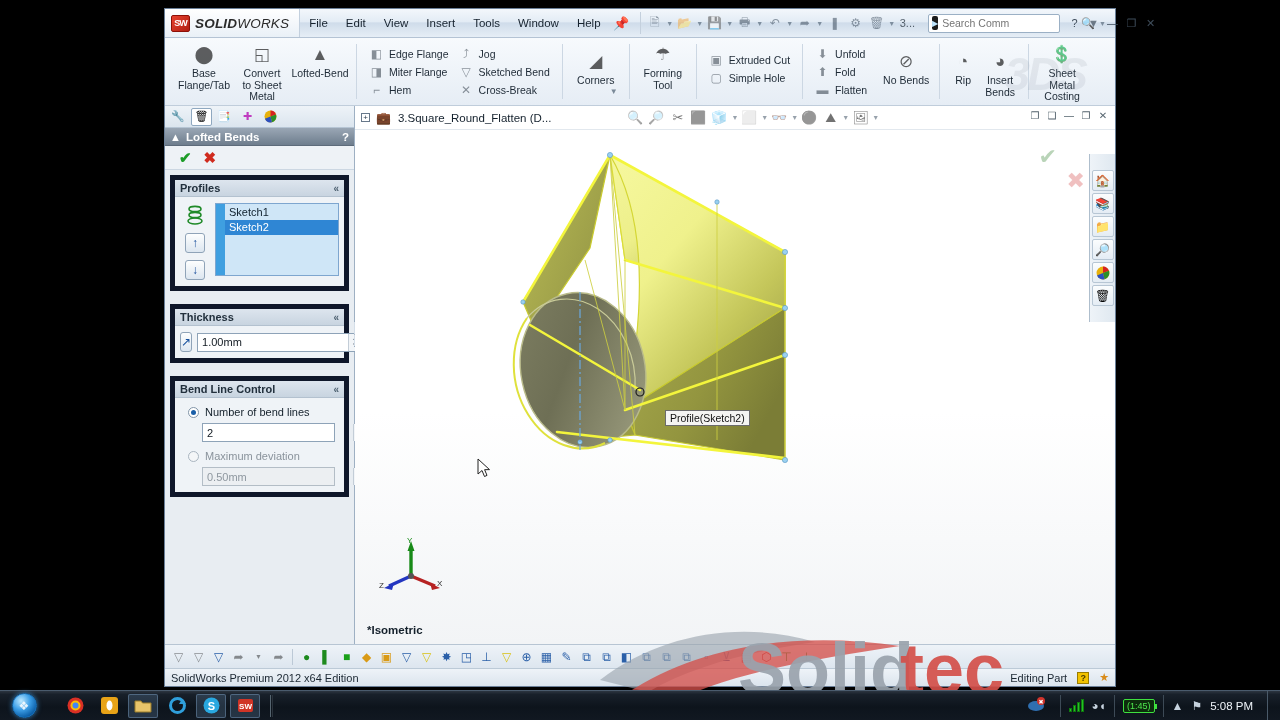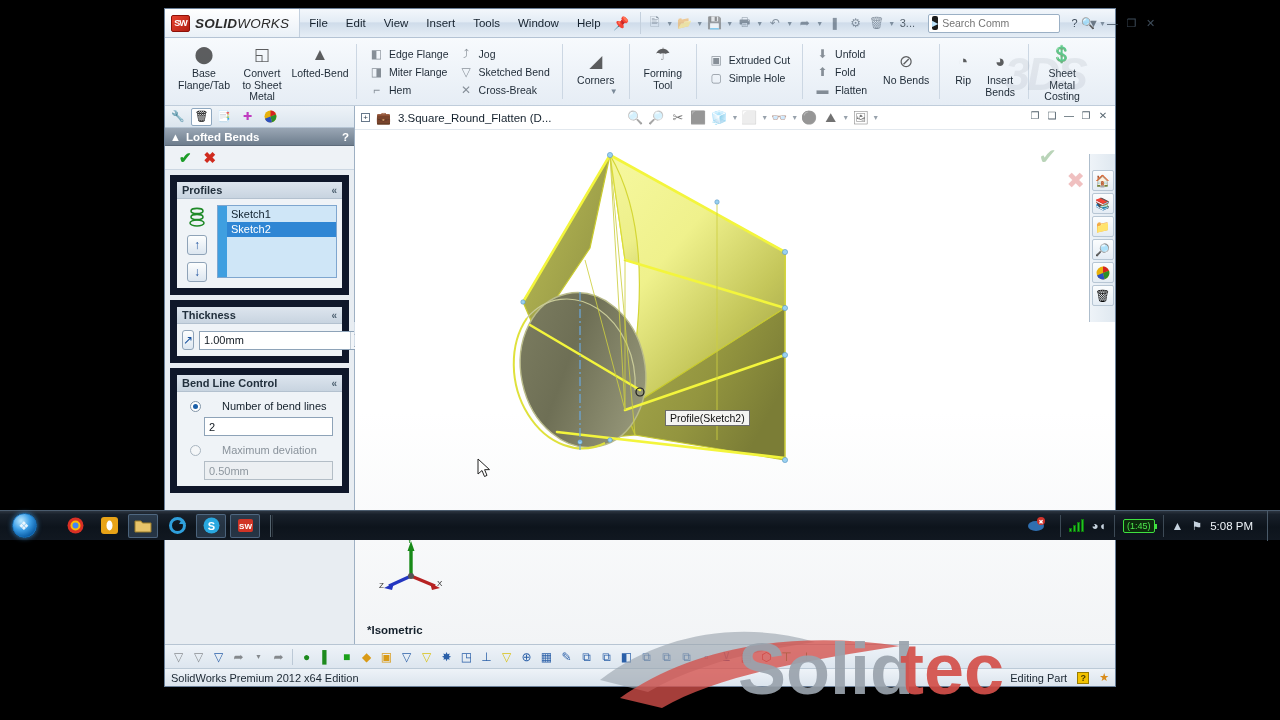--- a/index.html
+++ b/index.html
@@ -2,21 +2,21 @@
 <html><head>
 <meta charset="utf-8">
 <style>
   * { box-sizing: border-box; margin: 0; padding: 0; }
   html, body {
     width: 1280px; height: 720px; overflow: hidden;
     background: #000;
     font-family: "Liberation Sans", sans-serif;
     font-size: 11px; color: #000;
   }
-  #screen { position: relative; width: 1280px; height: 540px; background: #a16207; }
+  #screen { position: relative; width: 1280px; height: 720px; background: #a16207; }
 
   
   #desktop {
     position: absolute; left: 0; top: 0; width: 1280px; height: 690px;
     background: #000;
   }
 
   
   #sw-window {
     position: absolute; left: 164px; top: 8px; width: 952px; height: 679px;
@@ -154,21 +154,21 @@
   }
   .pm-header .hico { font-size: 11px; }
   .pm-header .q { margin-left: auto; font-weight: bold; }
   .pm-okcancel {
     height: 24px; display: flex; align-items: center; gap: 12px; padding: 0 14px;
     background: #eef2f6; border-bottom: 1px solid #ccd7e2;
   }
   .pm-ok { color: #1c9c27; font-size: 15px; font-weight: bold; }
   .pm-cancel { color: #d02b1e; font-size: 15px; font-weight: bold; }
   .pm-box {
-    margin: 5px 5px 0; border: 7px solid #0f172a; background: #eff3f7;
+    margin: 5px 5px 8px; border: 5px solid #0f172a; background: #eff3f7;
   }
   .pm-box-hd {
     height: 17px; display: flex; align-items: center; padding: 0 5px;
     background: linear-gradient(to bottom,#dde5ee,#c8d4e0);
     font-weight: bold; font-size: 11px; color: #22303d;
     border-bottom: 1px solid #b3c1cf;
   }
   .pm-box-hd .chev { margin-left: auto; color: #4f6272; font-size: 10px; }
   .pm-box-bd { padding: 6px 5px; }
 
@@ -206,21 +206,21 @@
     flex: 1; border: 0; outline: 0; padding: 0 4px; font-size: 11px;
     font-family: "Liberation Sans", sans-serif; color: #101820; background: transparent;
   }
   .spin.dis { background: #eceff2; border-color: #b3bdc6; }
   .spin.dis input { color: #8e979f; }
   .spin-arrows {
     width: 13px; border-left: 1px solid #c3cdd7; display: flex; flex-direction: column;
     align-items: center; justify-content: center; background: #f2f5f8;
   }
   .spin-arrows i { font-size: 6px; font-style: normal; color: #3c4c5c; line-height: 7px; }
-  .radio-row { display: flex; align-items: center; gap: 21px; padding: 2px 0 2px 8px; font-size: 11px; color: #14202b; }
+  .radio-row { display: flex; align-items: center; gap: 6px; padding: 2px 0 2px 8px; font-size: 11px; color: #14202b; }
   .radio {
     width: 11px; height: 11px; border-radius: 50%; border: 1px solid #8295a8; background: #fff;
     display: flex; align-items: center; justify-content: center; flex-shrink: 0;
   }
   .radio.on::after { content: ""; width: 5px; height: 5px; border-radius: 50%; background: #1b5fa8; }
   .radio.off { border-color: #a9b5c0; background: #f4f6f8; }
   .radio-row.dis { color: #8a939c; }
   .indent { padding-left: 22px; padding-right: 4px; padding-top: 3px; }
   .panel-grip {
     position: absolute; left: 189px; top: 215px; width: 7px; height: 26px;

